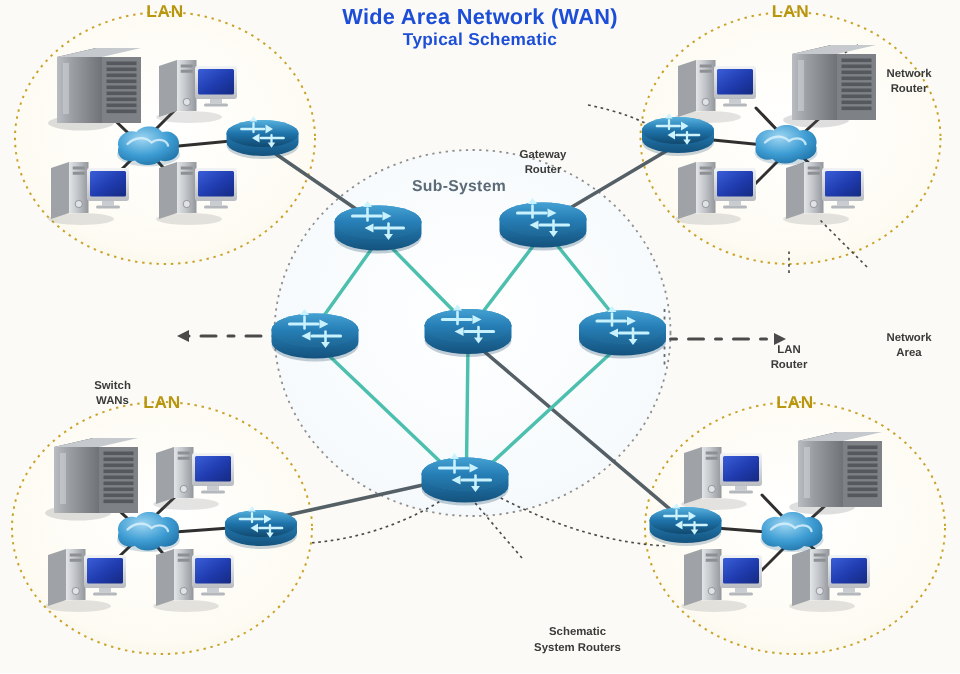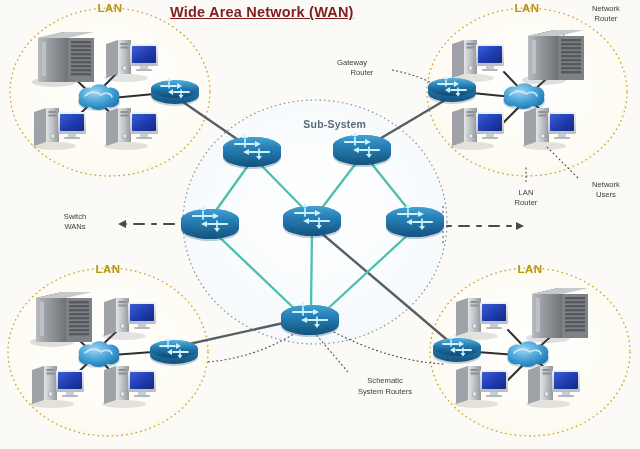--- a/index.html
+++ b/index.html
@@ -18,25 +18,24 @@
   }
   #diagram-svg {
     position: absolute;
     left: 0;
     top: 0;
     width: 640px;
     height: 449px;
   }
   .ttl {
     position: absolute;
-    text-align: left;
-    color: #7f1d1d;
+    text-align: center;
+    color: #1d4ed8;
     font-weight: bold;
     letter-spacing: 0.2px;
-    text-decoration: underline;
   }
   #title-main {
     left: 170px; top: 4px; width: 300px;
     font-size: 14.5px;
   }
   #title-sub {
     left: 170px; top: 21px; width: 300px;
     font-size: 11.5px;
   }
   .lan-label {
@@ -44,24 +43,25 @@
     color: #b8960f;
     font-weight: bold;
     font-size: 11.5px;
     text-align: center;
     width: 46px;
     letter-spacing: 0.5px;
   }
   .ann {
     position: absolute;
     color: #3a3a3a;
-    font-weight: normal;
+    font-weight: bold;
     font-size: 7.6px;
     text-align: center;
     line-height: 1.25;
+    margin-top: 40px;
   }
   .ann-core {
     position: absolute;
     color: #5c6b78;
     font-weight: bold;
     font-size: 10.5px;
     text-align: center;
     line-height: 1.3;
     letter-spacing: 0.2px;
   }
@@ -379,36 +379,37 @@
       </g>
     <g transform="translate(415,222)">
         <use href="#routerSym"></use>
       </g>
     <g transform="translate(310,320)">
         <use href="#routerSym"></use>
       </g>
   </svg>
 
   <div class="ttl" id="title-main">Wide Area Network (WAN)</div>
+  <div class="ttl" id="title-sub">Typical Schematic</div>
 
   <div class="lan-label" style="left:87px;  top:2px;">LAN</div>
   <div class="lan-label" style="left:504px; top:2px;">LAN</div>
   <div class="lan-label" style="left:85px;  top:263px;">LAN</div>
   <div class="lan-label" style="left:507px; top:263px;">LAN</div>
 
-  <div class="ann-core" style="left:246px; top:118px; width:120px;text-align:right;">Sub-System</div>
-
-  <div class="ann" style="left:320px; top:58px; width:64px;">Gateway</div>
+  <div class="ann-core" style="left:246px; top:118px; width:120px;">Sub-System</div>
+
+  <div class="ann" style="left:330px; top:58px; width:64px;">Gateway</div>
   <div class="ann" style="left:330px; top:68px; width:64px;">Router</div>
 
   <div class="ann" style="left:578px; top:4px;  width:56px;">Network</div>
   <div class="ann" style="left:578px; top:14px; width:56px;">Router</div>
 
   <div class="ann" style="left:578px; top:180px; width:56px;">Network</div>
-  <div class="ann" style="left:578px; top:190px; width:56px;">Users</div>
+  <div class="ann" style="left:578px; top:190px; width:56px;">Area</div>
 
   <div class="ann" style="left:500px; top:188px; width:52px;">LAN</div>
   <div class="ann" style="left:500px; top:198px; width:52px;">Router</div>
 
   <div class="ann" style="left:52px; top:212px; width:46px;">Switch</div>
   <div class="ann" style="left:52px; top:222px; width:46px;">WANs</div>
 
   <div class="ann" style="left:330px; top:376px; width:110px;">Schematic</div>
   <div class="ann" style="left:330px; top:387px; width:110px;">System Routers</div>
 

